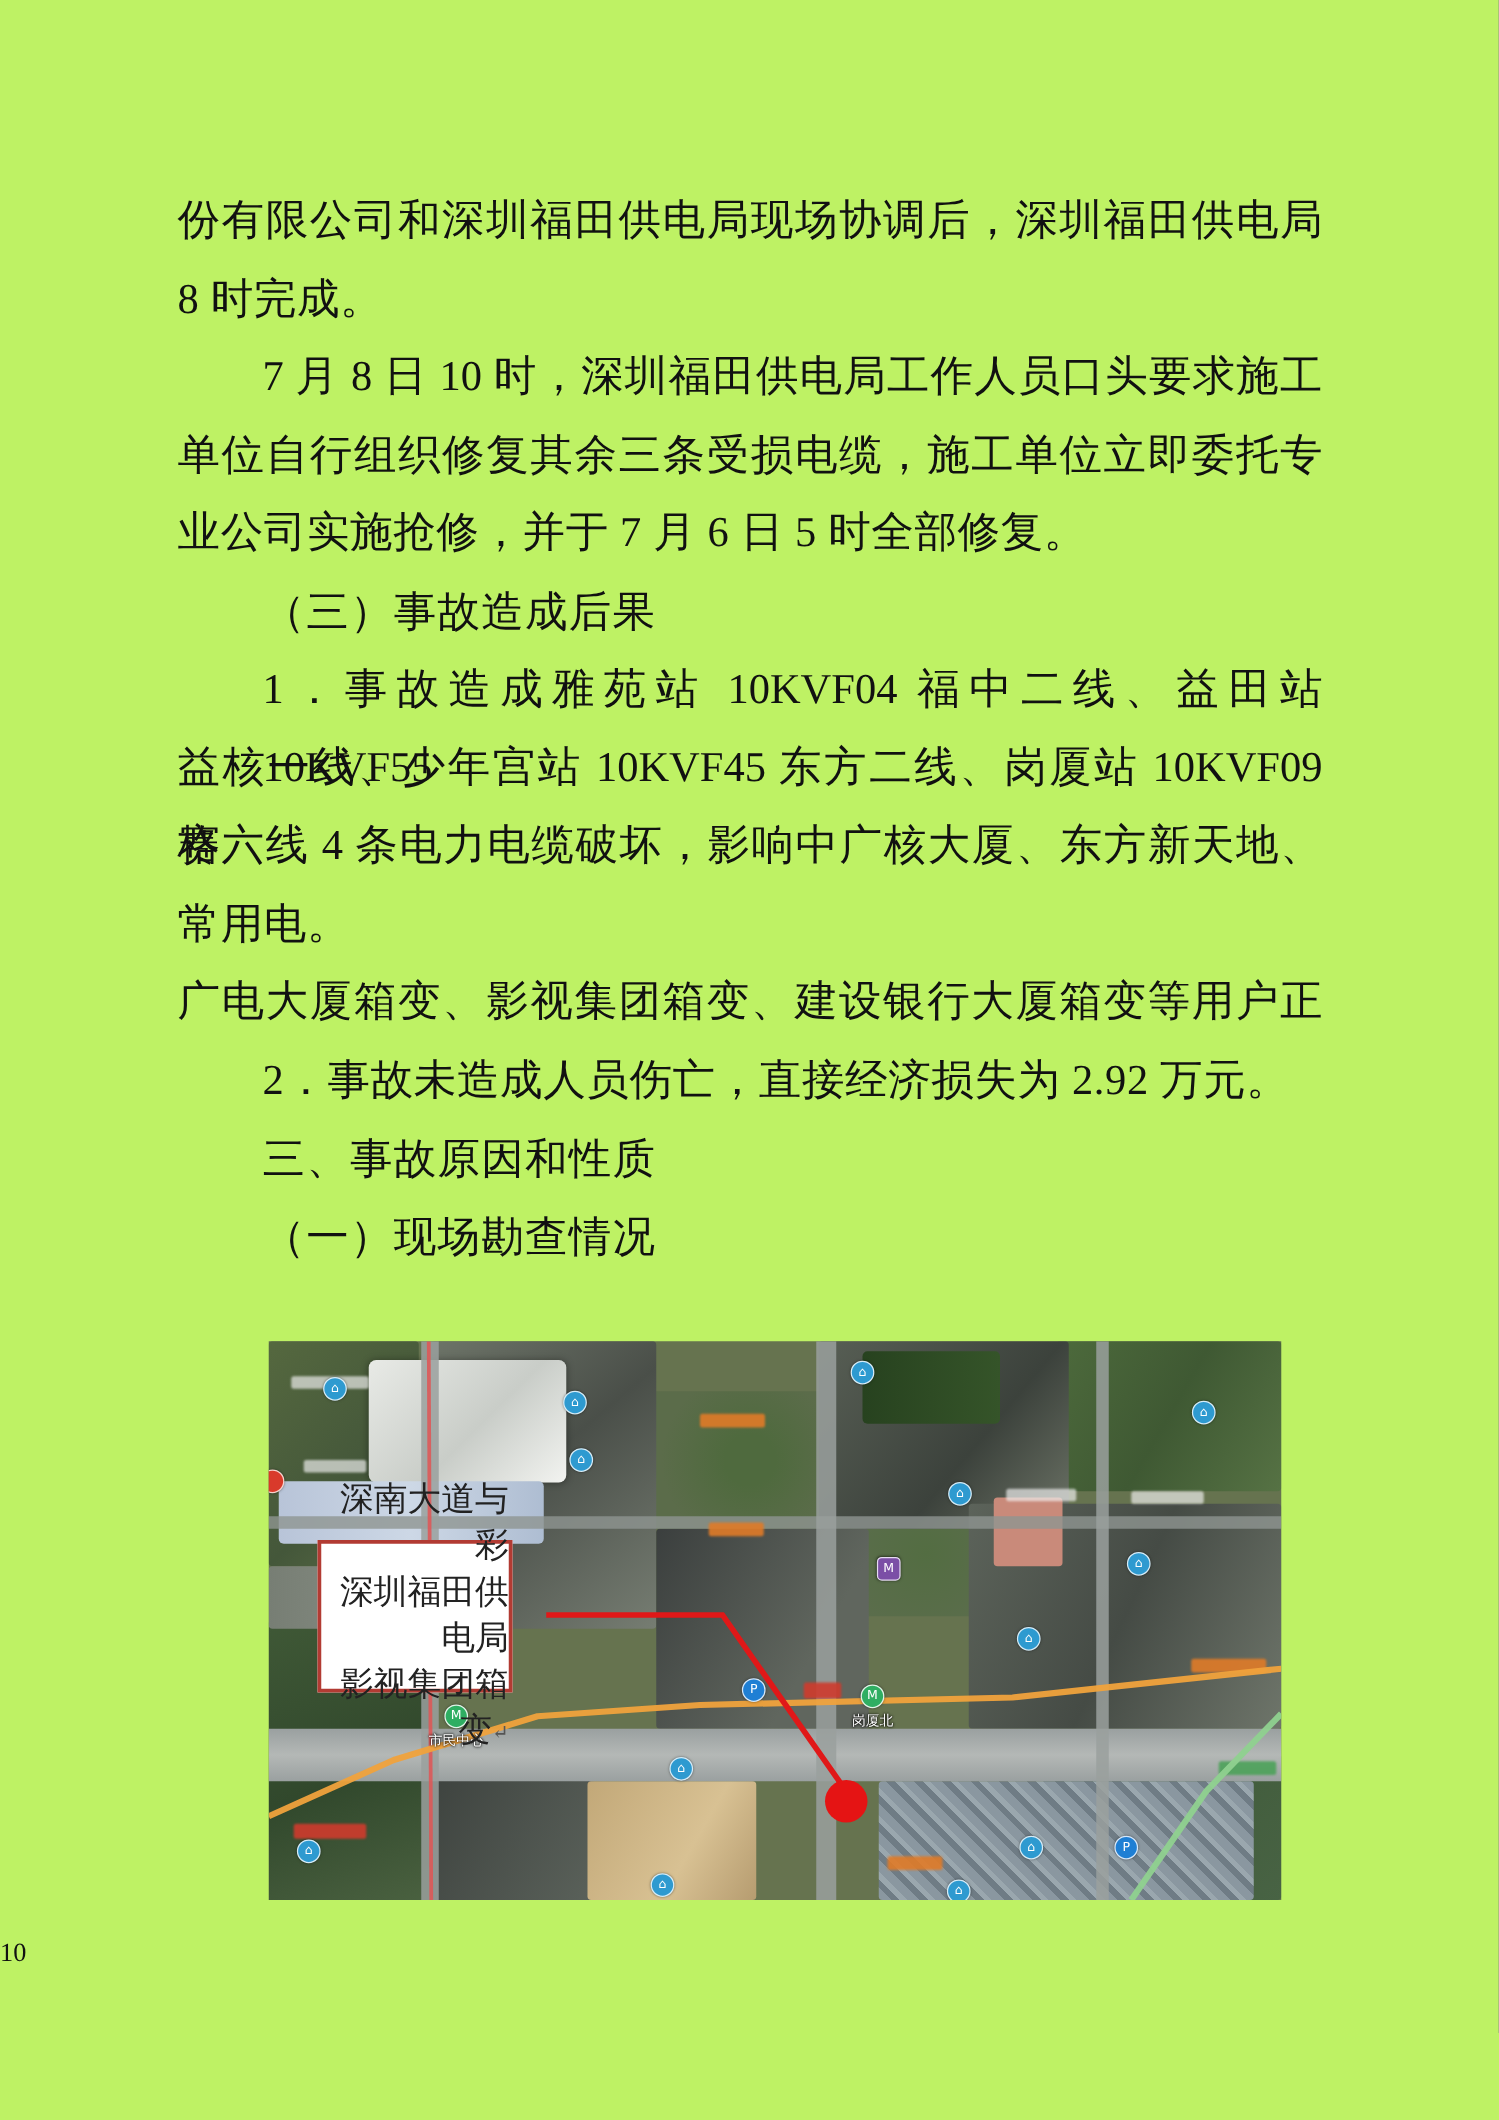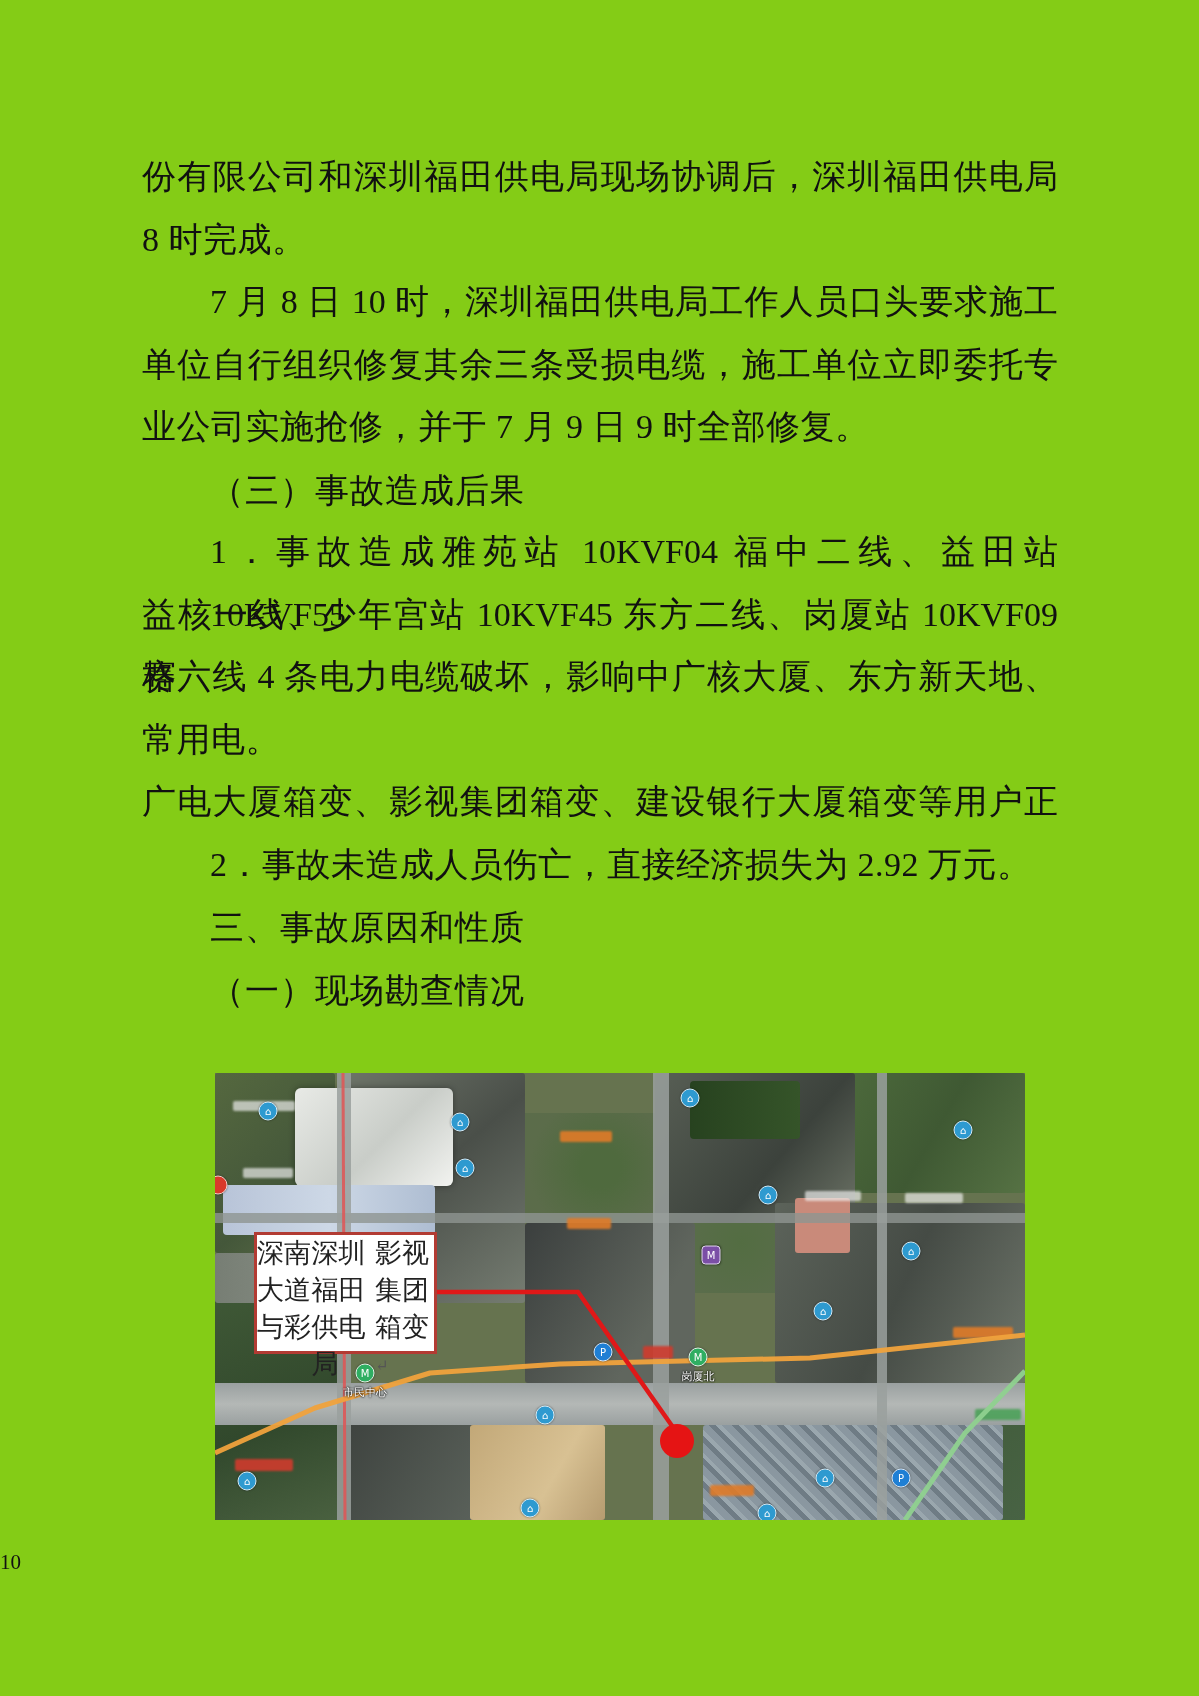--- a/index.html
+++ b/index.html
@@ -1,20 +1,20 @@
 <!DOCTYPE html>
 <html><head>
 <meta charset="utf-8">
 <style>
   html,body{margin:0;padding:0;background:#888;}
   .page{
     position:relative;
     width:1199px;height:1696px;
     margin:0 auto;
-    background:#84cc16;
+    background:#bef264;
     overflow:hidden;
     font-family:"Liberation Serif","DejaVu Serif",serif;
     color:#1a1a1a;
   }
   
   .text-block{
     position:absolute;
     left:142px;top:146px;
     width:916px;
   }
@@ -81,26 +81,26 @@
   
   .smudge{position:absolute;border-radius:2px;filter:blur(1px);opacity:.9;}
   .sm-or{background:#e07b28;}
   .sm-rd{background:#cf3b2d;}
   .sm-gr{background:#4da25a;}
   .sm-wt{background:rgba(240,240,240,.75);}
   
   .map-lines{position:absolute;inset:0;}
   
   .annotation-box{
-    position:absolute;left:39px;top:159px;width:183px;height:122px;
+    position:absolute;left:39px;top:159px;width:156px;height:122px;
     background:#ffffff;
     border:3px solid #b23b33;
     box-sizing:border-box;
-    display:flex;flex-direction:row;justify-content:center;
-    text-align:left;
+    display:flex;flex-direction:column;justify-content:center;
+    text-align:right;
     font-size:27px;line-height:37px;color:#222;
     z-index:5;
     font-family:"Liberation Serif","DejaVu Serif",serif;
   }
   .annotation-box .ret{font-size:16px;color:#555;vertical-align:2px;}
   
   .pin{position:absolute;width:17px;height:17px;border-radius:50%;
     display:flex;align-items:center;justify-content:center;
     font-family:"DejaVu Sans",sans-serif;font-size:10px;color:#fff;
     box-shadow:0 0 2px rgba(0,0,0,.5);z-index:3;transform:translate(-50%,-50%);}
@@ -124,21 +124,21 @@
 </head>
 <body>
 
 <div class="page">
 
   <div class="text-block" id="text-block">
       <div class="tline justify">份有限公司和深圳福田供电局现场协调后，深圳福田供电局</div>
       <div class="tline">8 时完成。</div>
       <div class="tline justify indent">7 月 8 日 10 时，深圳福田供电局工作人员口头要求施工</div>
       <div class="tline justify">单位自行组织修复其余三条受损电缆，施工单位立即委托专</div>
-      <div class="tline">业公司实施抢修，并于 7 月 9 日 9 时全部修复。</div>
+      <div class="tline">业公司实施抢修，并于 7 月 6 日 5 时全部修复。</div>
       <div class="tline indent hbold">（三）事故造成后果</div>
       <div class="tline justify indent">1．事故造成雅苑站 10KVF04 福中二线、益田站 10KVF55</div>
       <div class="tline justify">益核一线、少年宫站 10KVF45 东方二线、岗厦站 10KVF09 赛</div>
       <div class="tline justify">格六线 4 条电力电缆破坏，影响中广核大厦、东方新天地、</div>
       <div class="tline">常用电。</div>
       <div class="tline justify">广电大厦箱变、影视集团箱变、建设银行大厦箱变等用户正</div>
       <div class="tline indent">2．事故未造成人员伤亡，直接经济损失为 2.92 万元。</div>
       <div class="tline indent hbold">三、事故原因和性质</div>
       <div class="tline indent hbold">（一）现场勘查情况</div>
     </div>

